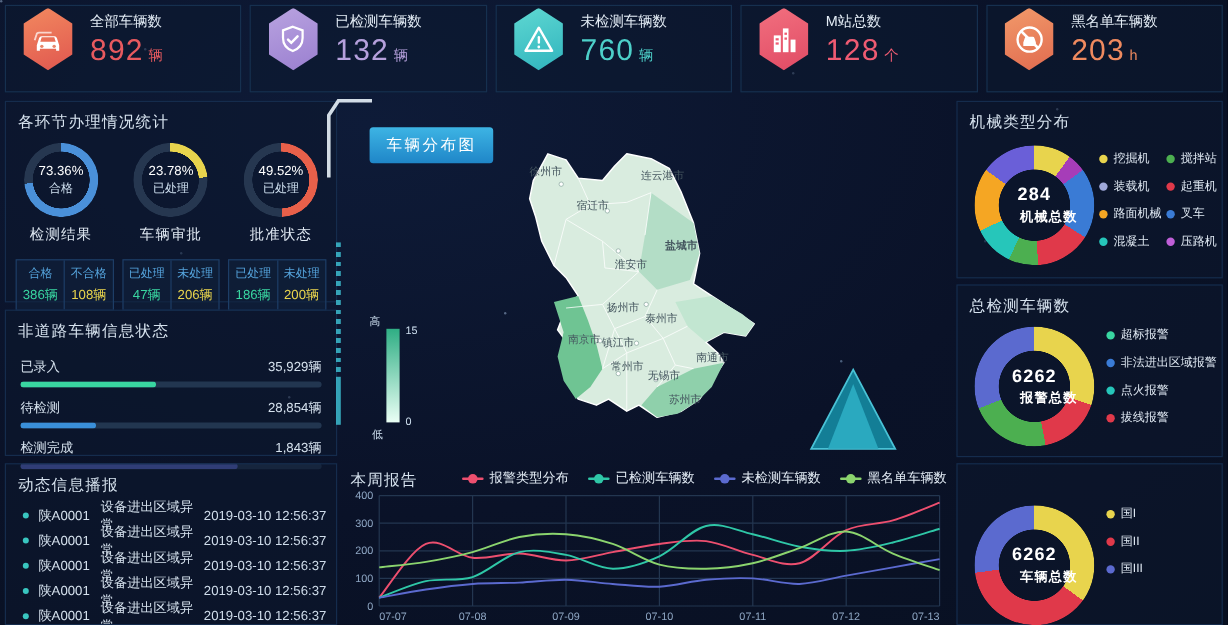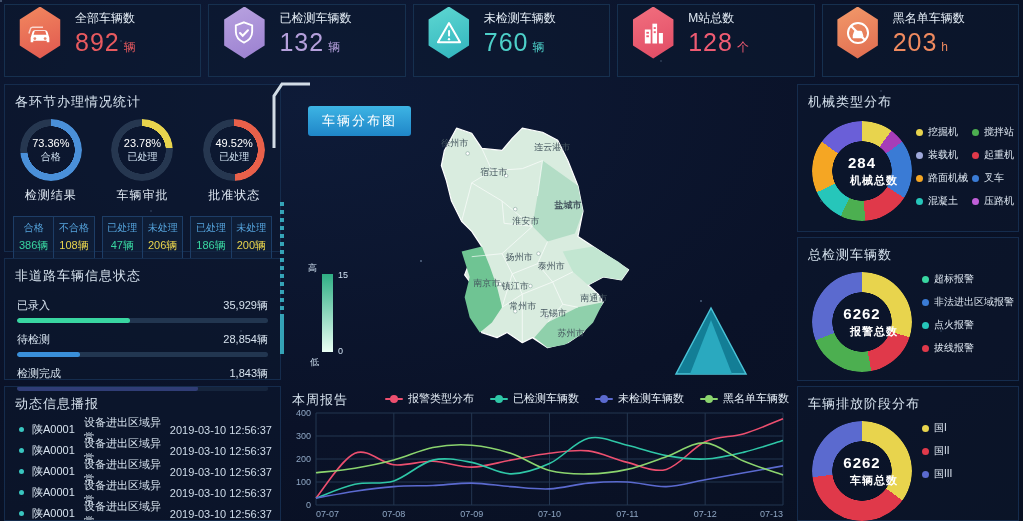--- a/index.html
+++ b/index.html
@@ -512,21 +512,20 @@
           <span class="dleg-dot" style="background: rgb(38, 198, 186);"></span>
           <span>点火报警</span>
         </div>
         <div class="dleg-item">
           <span class="dleg-dot" style="background: rgb(224, 57, 74);"></span>
           <span>拔线报警</span>
         </div>
       </div>
     </div>
   <div id="panel-emis" class="panel rpanel">
-    <div class="ptitle">车辆排放阶段分布</div>
   <div class="donut-wrap">
         <div class="donut" style="background: conic-gradient(rgb(232, 212, 77) 0%, rgb(232, 212, 77) 35%, rgb(224, 57, 74) 35%, rgb(224, 57, 74) 73%, rgb(91, 106, 207) 73%, rgb(91, 106, 207) 100%);"></div>
         <div class="dcenter">
           <div class="dval">6262</div>
           <div class="dlab">车辆总数</div>
         </div>
       </div>
       <div class="dlegend">
         <div class="dleg-item">
           <span class="dleg-dot" style="background: rgb(232, 212, 77);"></span>

